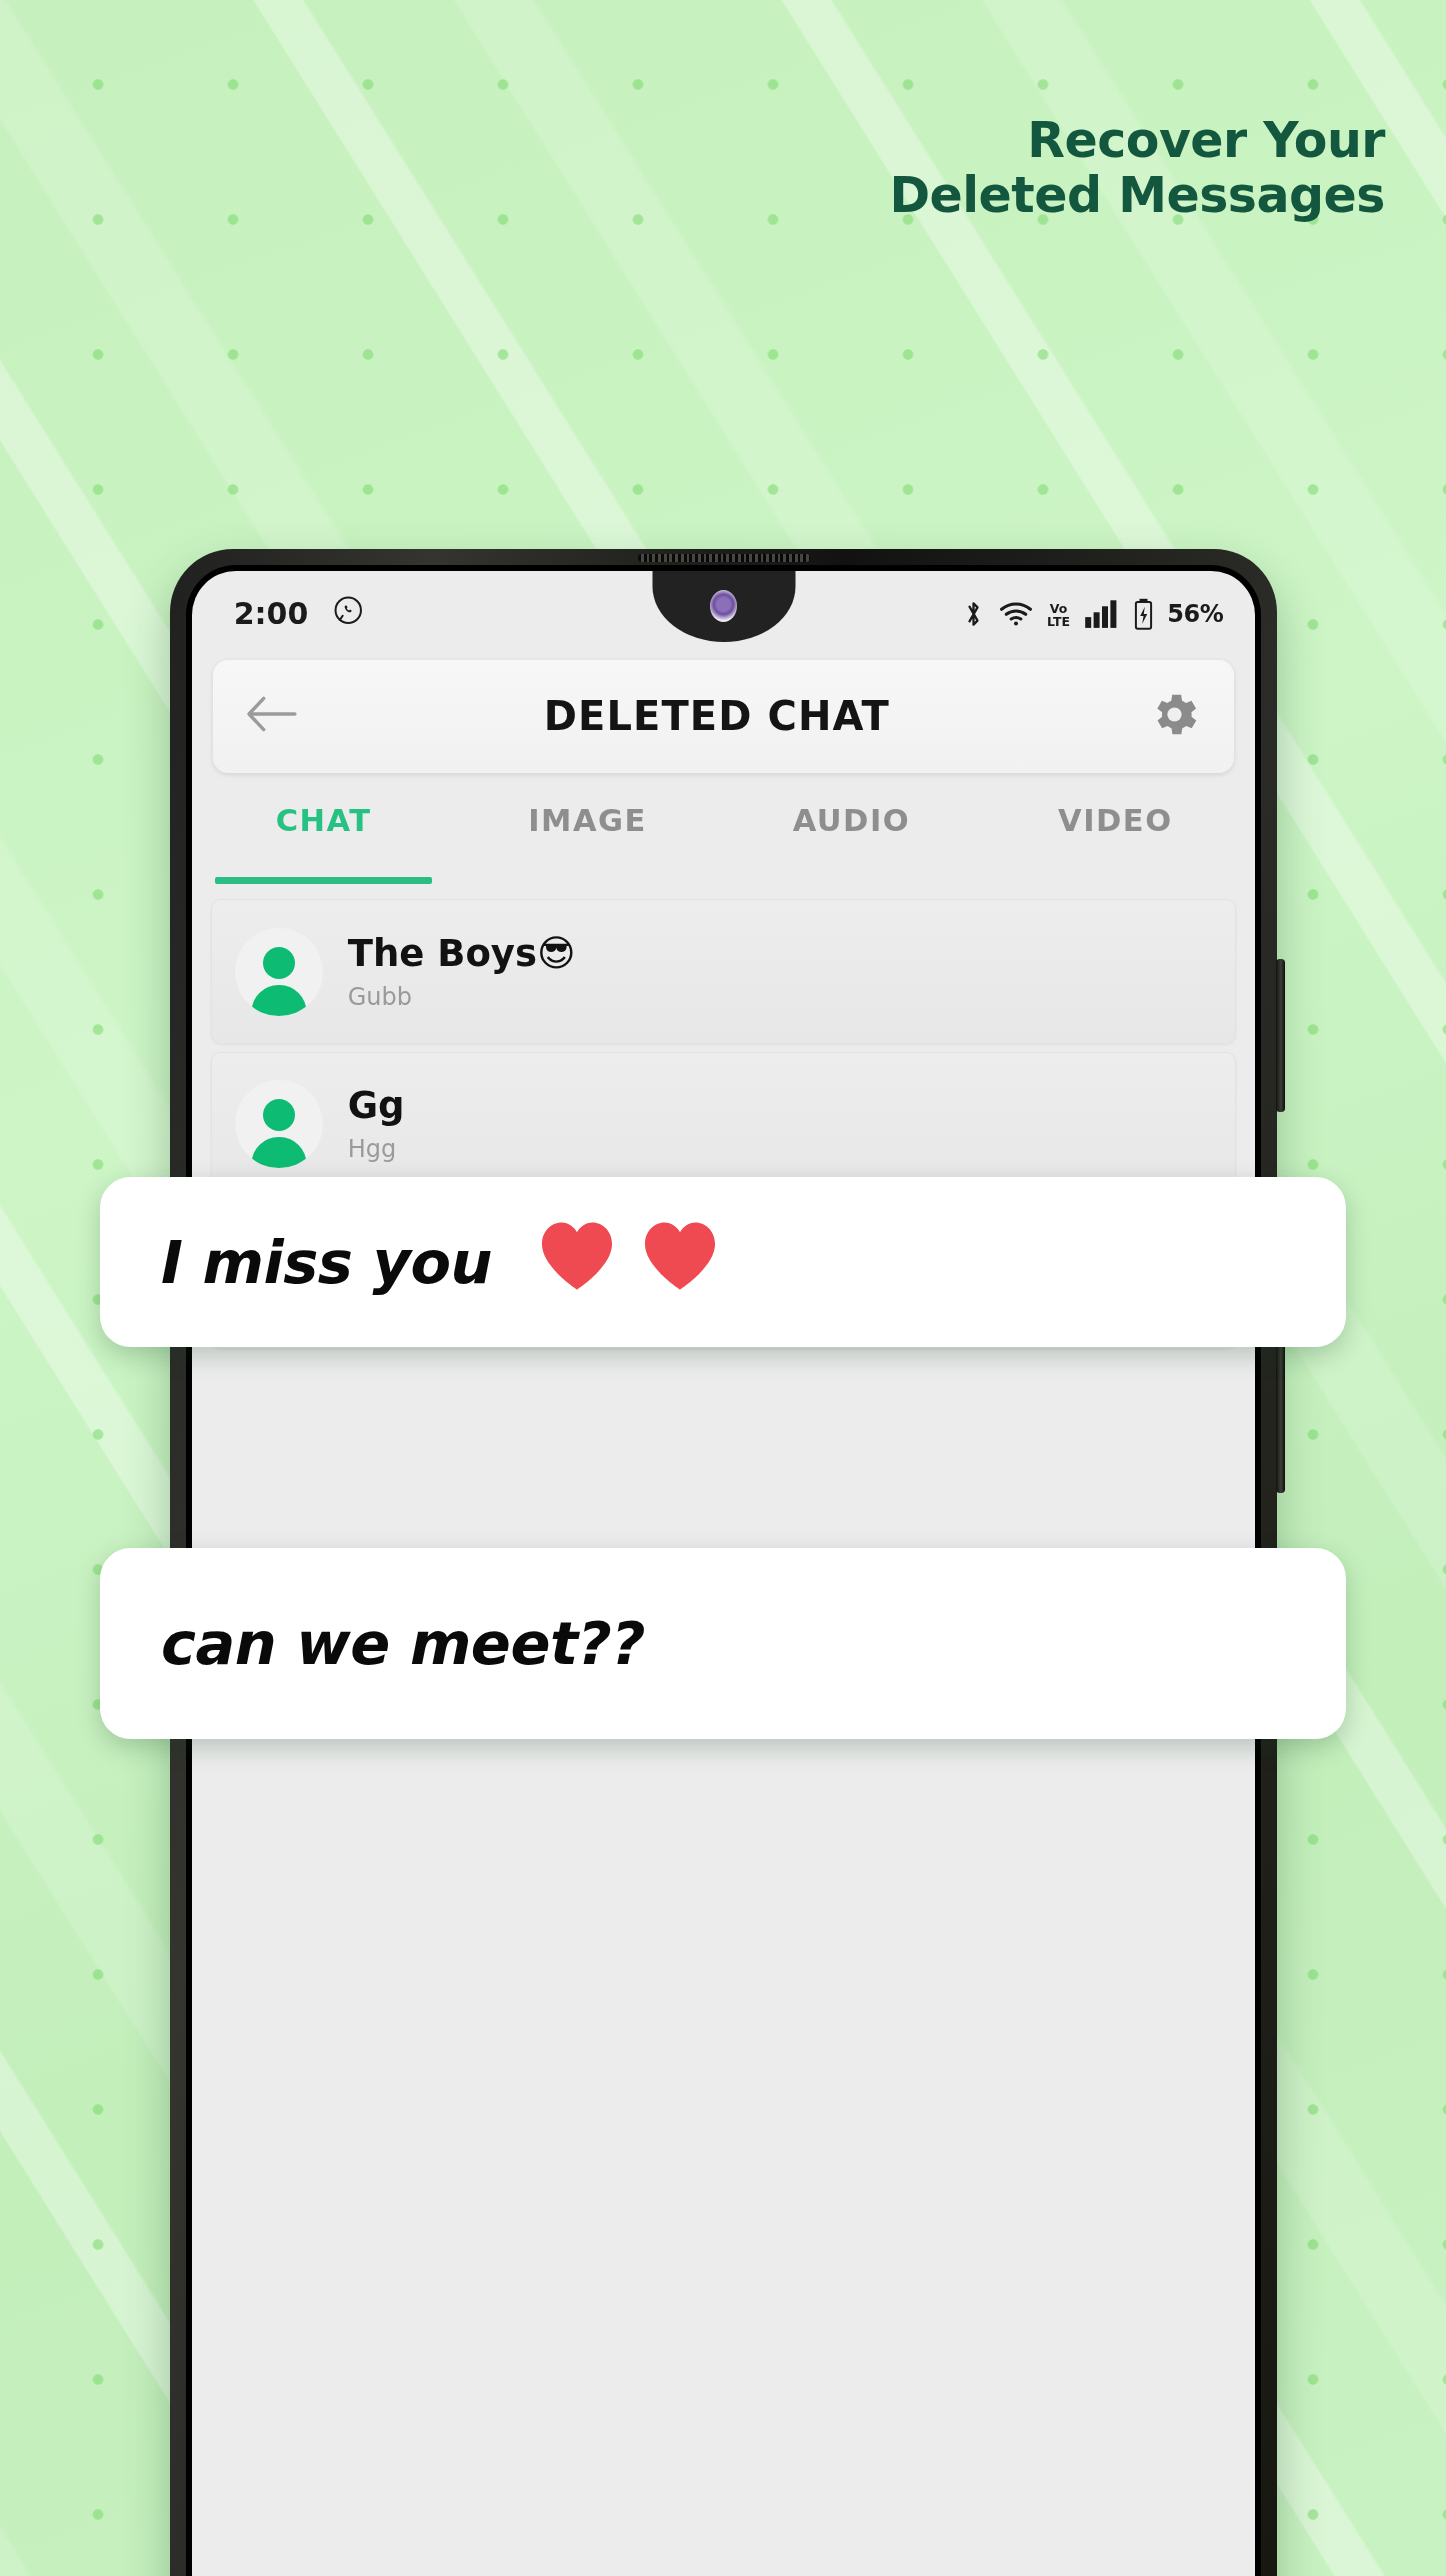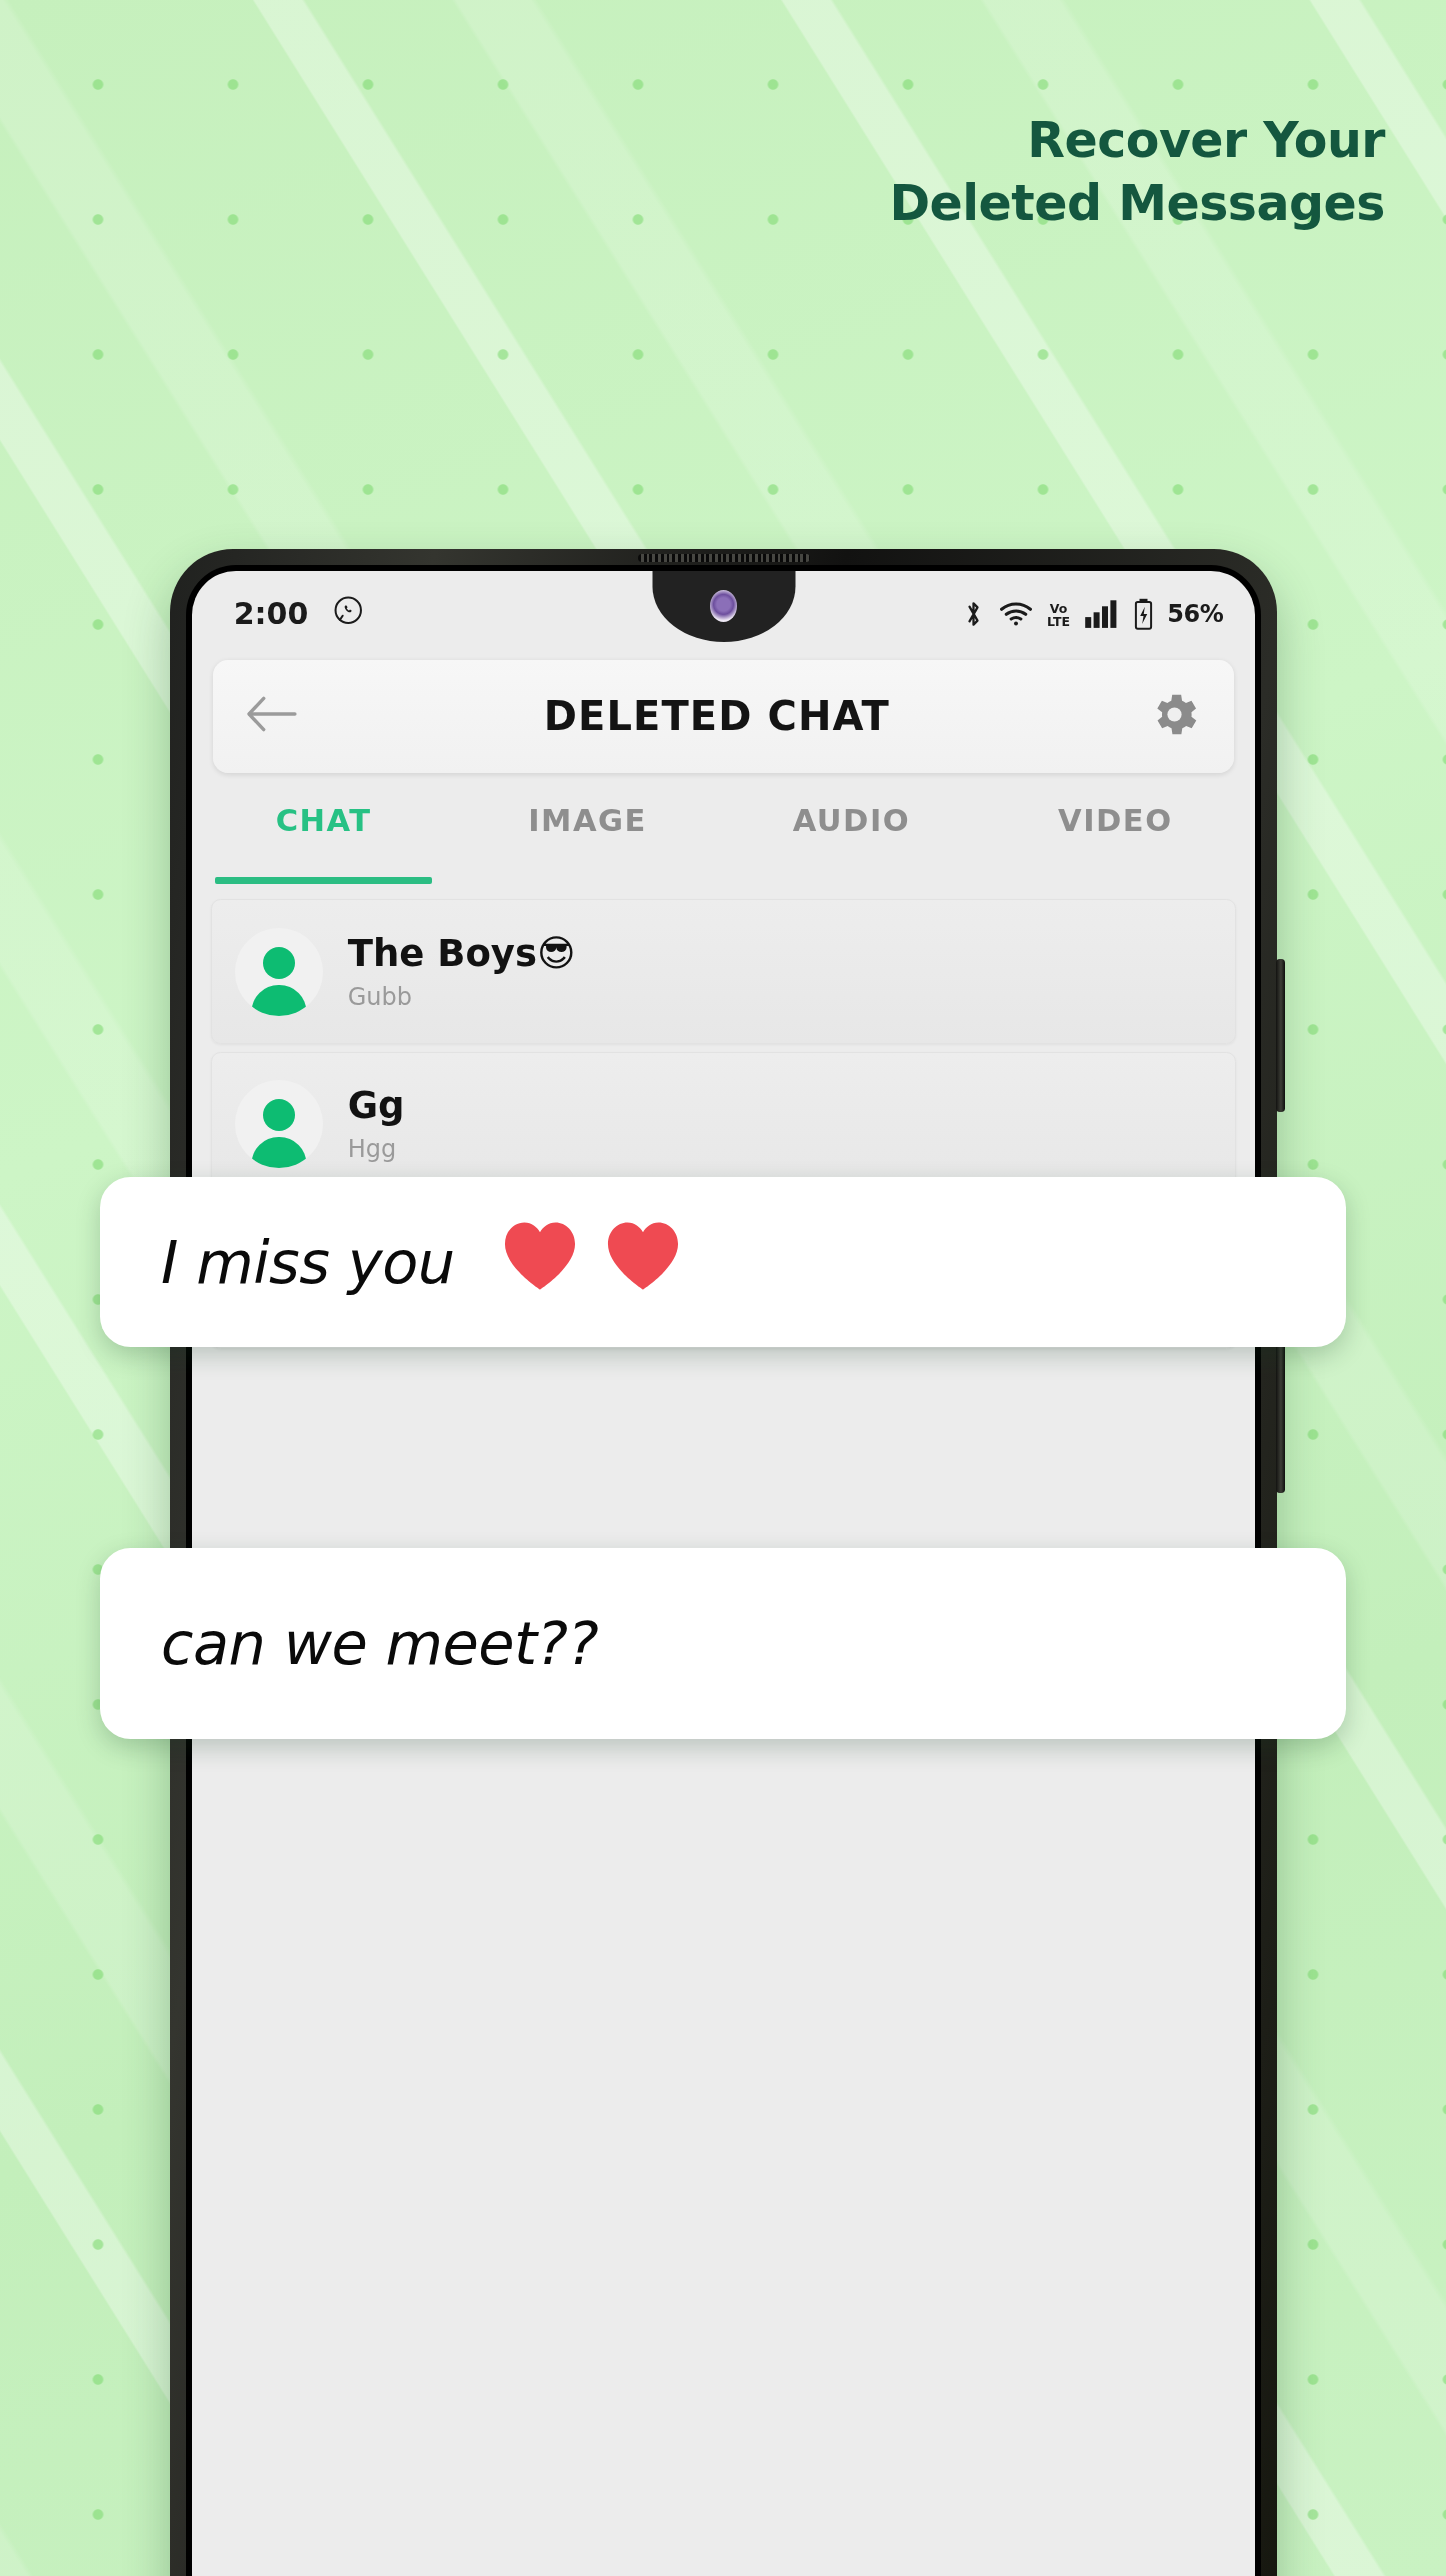--- a/index.html
+++ b/index.html
@@ -48,21 +48,21 @@
     left:0; right:61px;
     top:113px;
     text-align:right;
     color:#14573f;
     font-size:49px;
     line-height:1.13;
     font-weight:700;
     letter-spacing:-0.5px;
     font-family:"DejaVu Sans", sans-serif;
   }
-  .headline .l2 { display:block;margin-top:8px; }
+  .headline .l2 { display:block; }
 
   
   #phone {
     position:absolute;
     left:170px;
     top:549px;
     width:1107px;
     height:2080px;
     border-radius:63px 63px 0 0;
     background:linear-gradient(100deg,#20211f 0%,#34352f 18%,#121211 46%,#2b2c27 76%,#16170f 100%);
@@ -262,21 +262,21 @@
     align-items:center;
     padding:0 61px;
     z-index:20;
   }
   .msg-card.c1 { top:1177px; height:170px; }
   .msg-card.c2 { top:1548px; height:191px; }
   .msg-text {
     font-style:italic;
     font-size:59px;
     color:#0a0a0a;
-    font-weight:400;
+    font-weight:700;
     letter-spacing:-0.5px;
     font-family:"DejaVu Sans", sans-serif;
     display:flex;
     align-items:center;
     gap:21px;
     white-space:nowrap;
   }
   .hearts { display:flex; gap:25px; align-items:center; margin-left:25px; }
   .heart { display:block; }
 </style>

